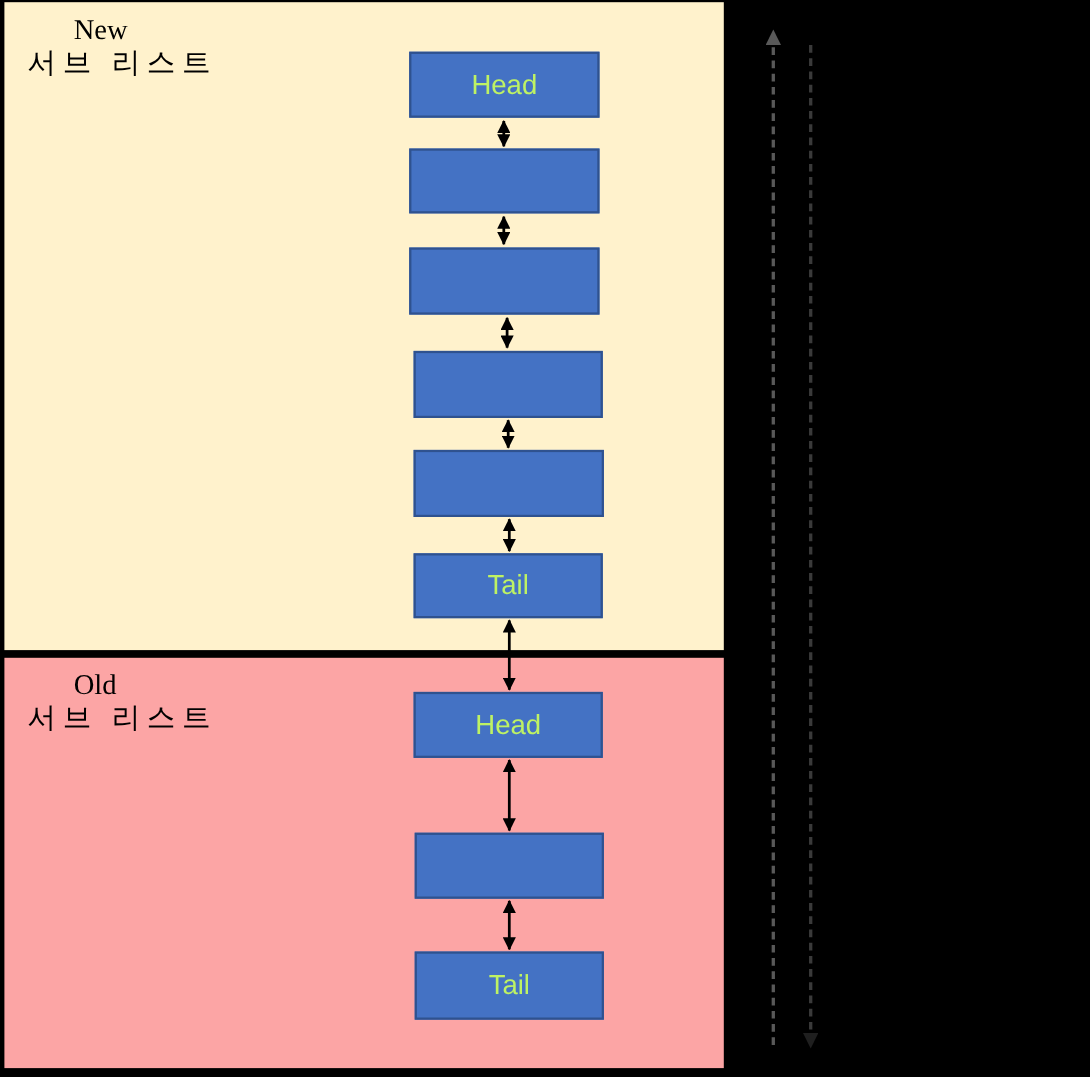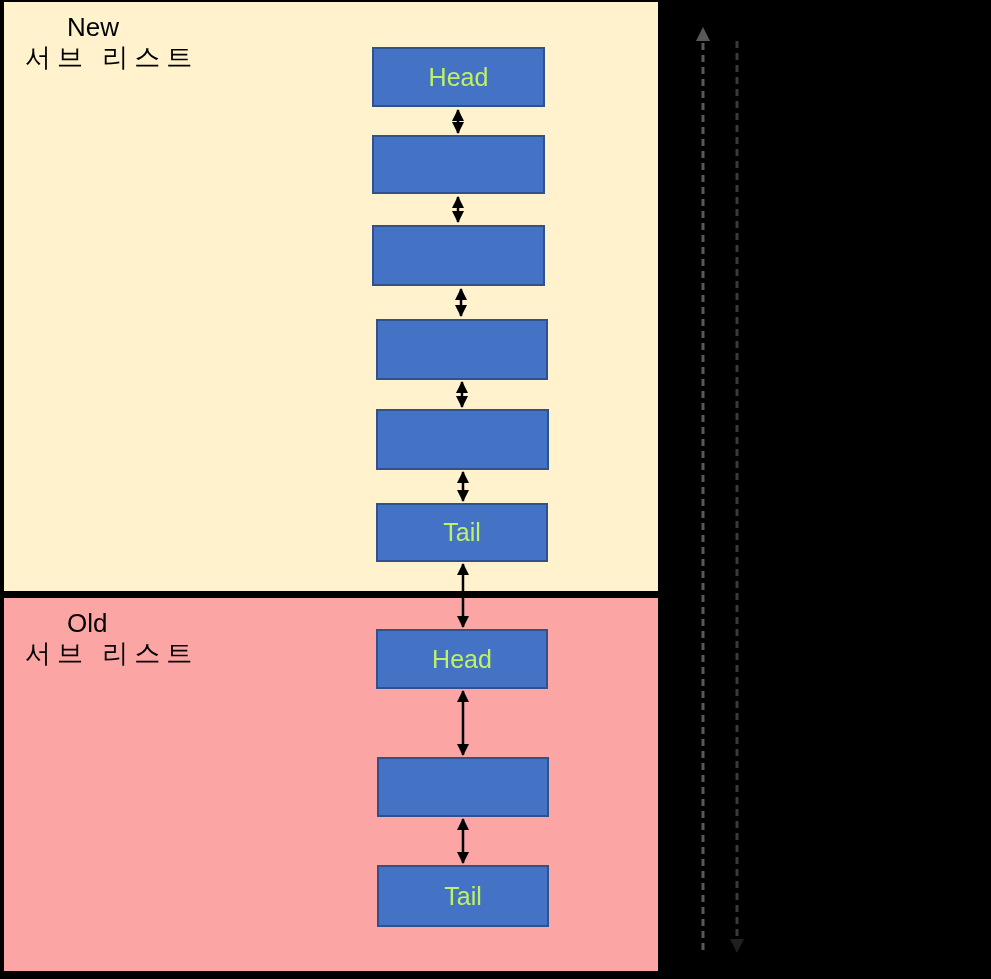--- a/index.html
+++ b/index.html
@@ -31,20 +31,21 @@
     background: #fca5a5;
   }
   .region-label {
     position: absolute;
     left: 21px;
     top: 10px;
     color: #000000;
     font-size: 26px;
     line-height: 30px;
     white-space: nowrap;
+    font-family: Liberation Serif, serif;
   }
   .region-label .line1 {
     display: block;
     margin-left: 42px;
   }
   .region-label .line2 {
     display: block;
     letter-spacing: 6px;
   }
   .node {

